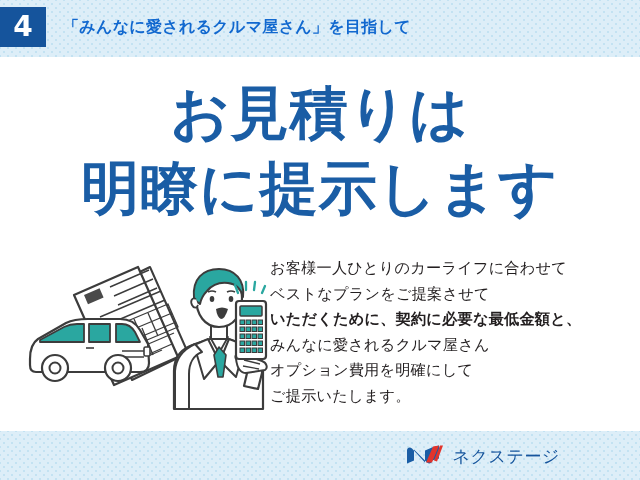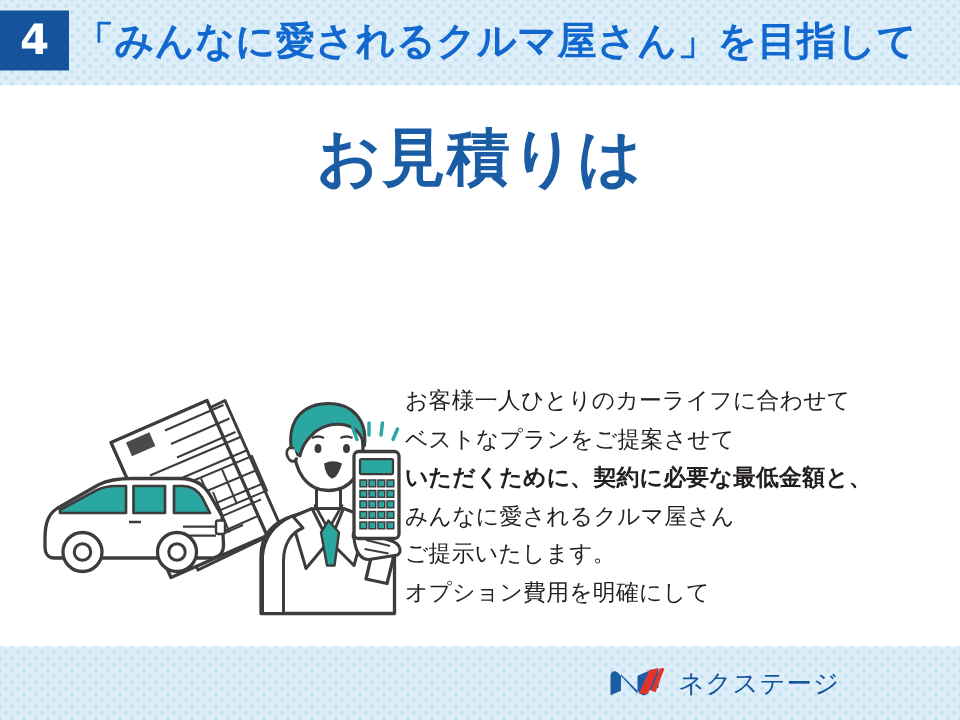--- a/index.html
+++ b/index.html
@@ -53,23 +53,23 @@
     font-size: 28px;
     font-weight: bold;
     display: flex;
     align-items: center;
     justify-content: center;
     letter-spacing: 0;
     line-height: 1;
     font-family: "DejaVu Sans", sans-serif;
   }
   #header-title {
-    margin-left: 4px;
+    margin-left: 17px;
     color: #1168cf;
-    font-size: 26px;
+    font-size: 16px;
     font-weight: bold;
     letter-spacing: 0.3px;
     white-space: nowrap;
   }
 
   
   #main {
     position: absolute;
     left: 0;
     top: 57px;
@@ -83,21 +83,21 @@
     width: 640px;
     text-align: center;
     color: #1a5da5;
     font-weight: bold;
     white-space: nowrap;
     letter-spacing: 1px;
     font-family: "DejaVu Sans", "Liberation Sans", sans-serif;
   }
   #headline-1 {
     top: 27px;
-    font-size: 42px;
+    font-size: 58px;
     line-height: 1;
   }
   #headline-2 {
     top: 102px;
     font-size: 58px;
     line-height: 1;
   }
 
   
   #body-copy {
@@ -161,28 +161,29 @@
     <div id="header-inner">
       <div id="step-badge">4</div>
       <div id="header-title">「みんなに愛されるクルマ屋さん」を目指して</div>
     </div>
   </div>
 
   <div id="main">
 
     <div class="headline" id="headline-1">お見積りは</div>
 
+    <div class="headline" id="headline-2">明瞭に提示します</div>
 
     <div id="body-copy">
       <div class="ln">お客様一人ひとりのカーライフに合わせて</div>
       <div class="ln">ベストなプランをご提案させて</div>
       <div class="ln em">いただくために、契約に必要な最低金額と、</div>
       <div class="ln">みんなに愛されるクルマ屋さん</div>
+      <div class="ln">オプション費用を明確にして</div>
       <div class="ln">ご提示いたします。</div>
-      <div class="ln">オプション費用を明確にして</div>
     </div>
 
     <div id="illustration">
       <svg viewBox="0 0 250 170" width="250" height="170">
 
         <g>
           <path d="M72 45 L128 18 L166 104 L110 131 Z" fill="#ffffff" stroke="#3c3c3c" stroke-width="2" stroke-linejoin="round"></path>
         </g>
 
         <g>

